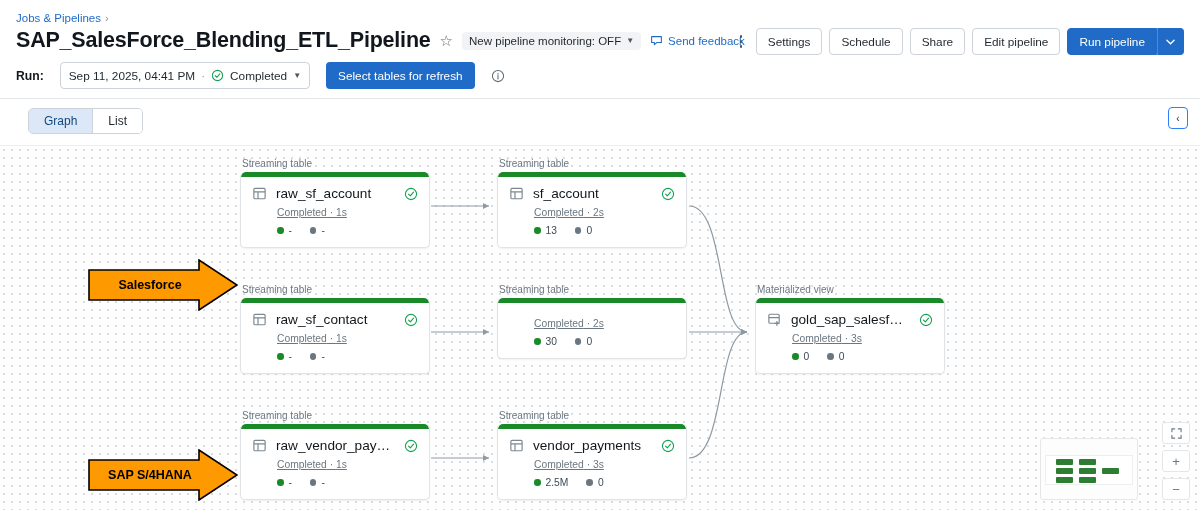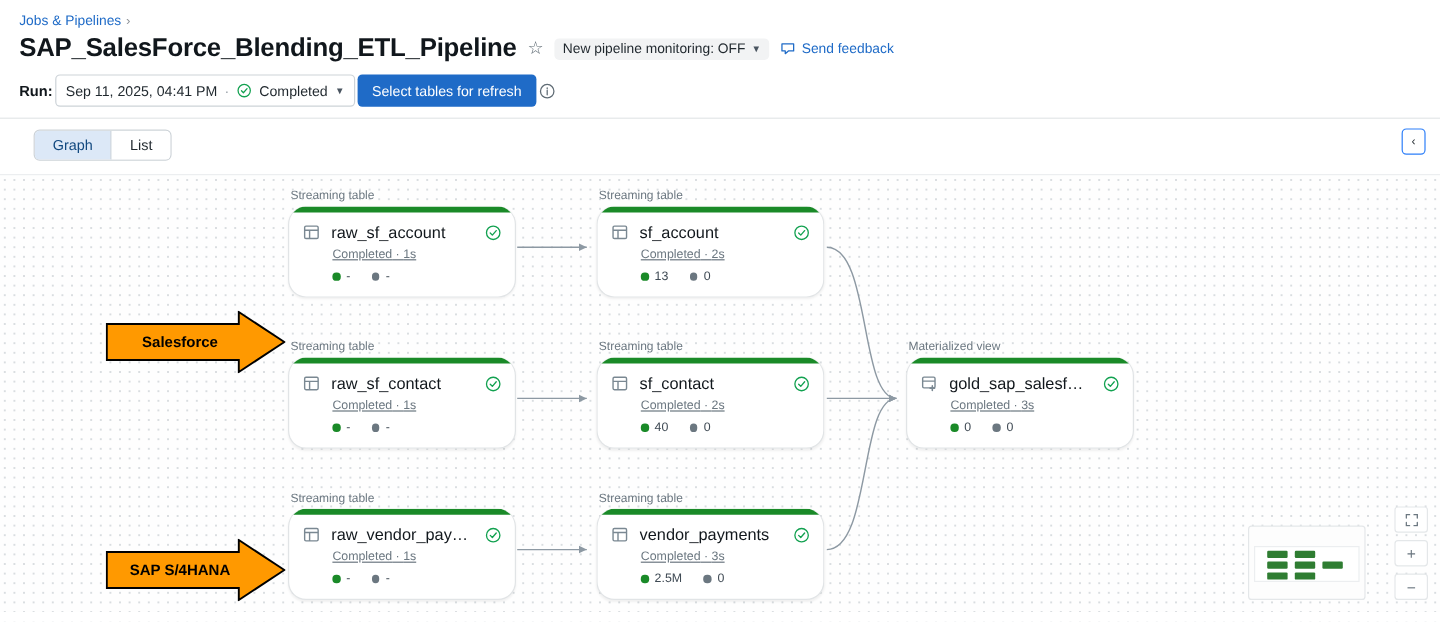--- a/index.html
+++ b/index.html
@@ -41,21 +41,21 @@
   }
   .btn-primary { background:#1f6bc7; border-color:#1f6bc7; color:#fff; border-top-right-radius:0; border-bottom-right-radius:0;}
   .btn-primary-split {
     background:#1f6bc7; border:1px solid #1f6bc7; border-left:1px solid #4c8ad6; color:#fff;
     border-radius:0 4px 4px 0; padding:5px 8px; cursor:pointer; height:27px;
     display:flex; align-items:center; justify-content:center;
   }
   .split-wrap { display:flex; }
 
   
-  .runbar { display:flex; align-items:center; gap:2px; padding:9px 16px 9px 16px; }
+  .runbar { display:flex; align-items:center; gap:16px; padding:9px 16px 9px 16px; }
   .run-label { font-size:12.2px; font-weight:700; color:#11171c; }
   .run-select {
     border:1px solid #cdd3d8; border-radius:4px; background:#fff;
     display:flex; align-items:center; gap:6px; padding:4px 8px; font-size:11.8px; color:#1f272d;
     height:27px; cursor:pointer;
   }
   .run-dot-sep { color:#98a0a8; }
   .chk-green { color:#12a150; display:inline-flex; }
   .btn-blue-solid {
     background:#1f6bc7; color:#fff; border:none; border-radius:4px;
@@ -93,21 +93,21 @@
     border-top:1px solid #eceef0;
   }
   .canvas::after{
     content:""; position:absolute; left:0; right:0; bottom:0; height:8px; background:#fff;
   }
 
   
   .node { position:absolute; width:190px; }
   .node-type { font-size:10px; color:#6b7780; margin-bottom:3px; padding-left:2px; }
   .node-card {
-    background:#fff; border:1px solid #e1e4e6; border-radius:15px;
+    background:#fff; border:1px solid #e1e4e6; border-radius:5px;
     border-top:none; overflow:hidden;
     box-shadow:0 1px 2px rgba(0,0,0,0.06);
   }
   .node-bar { height:5px; background:#1a8a28; border-radius:6px 6px 0 0; }
   .node-body { padding:9px 11px 11px 11px; }
   .node-head { display:flex; align-items:center; gap:9px; }
   .node-icon { width:15px; height:15px; flex:0 0 15px; color:#7a8892; }
   .node-name {
     font-size:13.6px; color:#11171c; font-weight:400; flex:1;
     white-space:nowrap; overflow:hidden; text-overflow:ellipsis;
@@ -171,20 +171,39 @@
       <div class="feedback">
         <span>
           <svg width="13" height="13" viewBox="0 0 16 16" fill="none" stroke="#1f6bc7" stroke-width="1.3">
             <path d="M2 3.2h12v7.2H8.6L5.4 13.2v-2.8H2z" stroke-linejoin="round"></path>
           </svg>
         </span>
         <span>Send feedback</span>
       </div>
     </div>
 
+    <div class="hdr-right">
+      <div class="kebab">
+          <i></i>
+          <i></i>
+          <i></i>
+        </div>
+      <button class="btn">Settings</button>
+      <button class="btn">Schedule</button>
+      <button class="btn">Share</button>
+      <button class="btn">Edit pipeline</button>
+      <div class="split-wrap">
+        <button class="btn btn-primary">Run pipeline</button>
+        <div class="btn-primary-split">
+          <svg width="9" height="6" viewBox="0 0 10 6">
+              <path d="M1 1l4 4 4-4" stroke="#fff" stroke-width="1.5" fill="none" stroke-linecap="round"></path>
+            </svg>
+        </div>
+      </div>
+    </div>
   </div>
 
   <div class="runbar">
     <span class="run-label">Run:</span>
     <div class="run-select">
       <span>Sep 11, 2025, 04:41 PM</span>
       <span class="run-dot-sep">·</span>
       <span class="chk-green">
         <svg width="13" height="13" viewBox="0 0 16 16" fill="none" stroke="#12a150" stroke-width="1.3">
           <circle cx="8" cy="8" r="6.3"></circle>
@@ -323,38 +342,25 @@
                 </span>
               </div>
             </div>
           </div>
         </div>
         <div class="node" style="left: 497px; top: 138px;">
           <div class="node-type">Streaming table</div>
           <div class="node-card">
             <div class="node-bar"></div>
             <div class="node-body">
-              <div class="node-head">
-                <span class="node-icon"><svg viewBox="0 0 16 16" fill="none" stroke="#7a8892" stroke-width="1.25">
-                    <rect x="2" y="2.6" width="12" height="11" rx="1.2"></rect>
-                    <path d="M2 6.2h12M6.4 6.2v7.4"></path>
-                  </svg></span>
-                <span class="node-name">sf_contact</span>
-                <span class="node-status-ic">
-                  <svg width="14" height="14" viewBox="0 0 16 16" fill="none" stroke="#12a150" stroke-width="1.25">
-                    <circle cx="8" cy="8" r="6.4"></circle>
-                    <path d="M5.2 8.2l2 2 3.7-4.3" stroke-linecap="round" stroke-linejoin="round"></path>
-                  </svg>
-                </span>
-              </div>
               <div class="node-sub"><span>Completed</span> · <span>2s</span></div>
               <div class="node-metrics">
                 <span class="metric">
                   <i class="dot green"></i>
-                  <span>40</span>
+                  <span>30</span>
                 </span>
                 <span class="metric">
                   <i class="dot gray"></i>
                   <span>0</span>
                 </span>
               </div>
             </div>
           </div>
         </div>
         <div class="node" style="left: 755px; top: 138px;">

